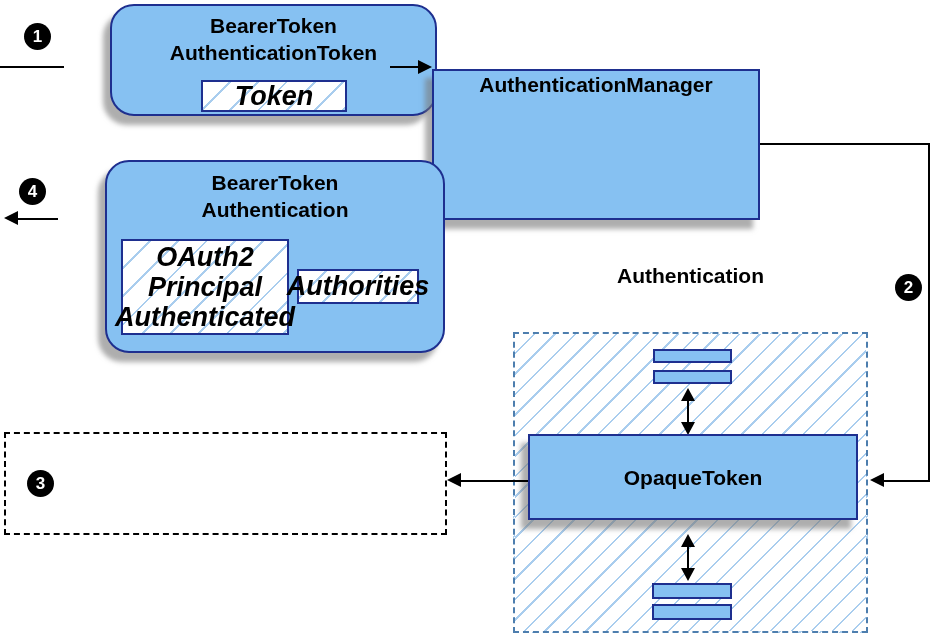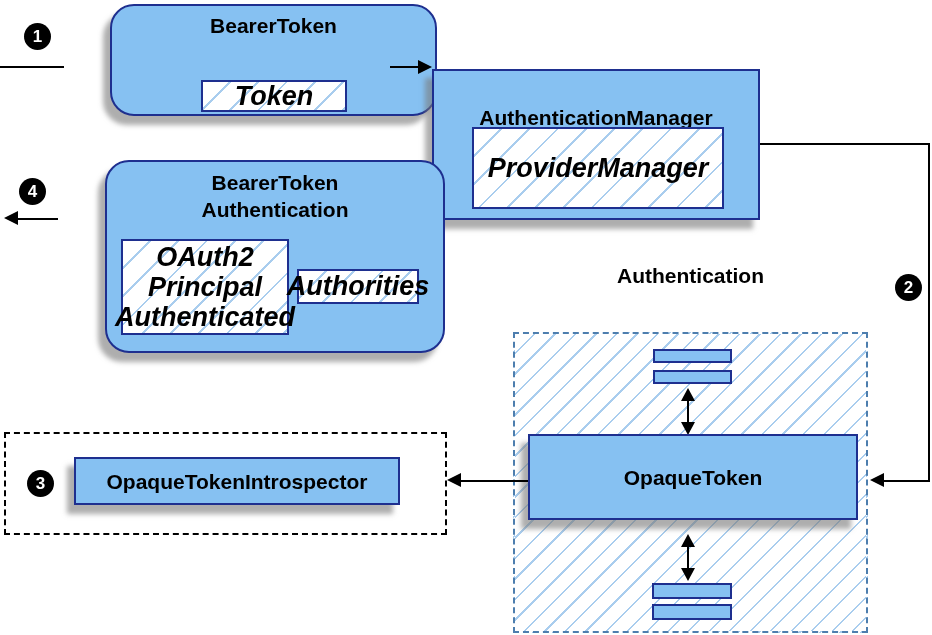--- a/index.html
+++ b/index.html
@@ -55,34 +55,32 @@
 
   <div class="abs hline" style="left:0;top:66px;width:64px;"></div>
 
   <div class="abs step-circle" style="left:24px;top:23px;">
     <span>1</span>
   </div>
 
   <div class="abs node rounded" style="left:63px;top:4px;width:327px;height:112px;">
     <div class="title" style="padding-top:6px;">
       <div>BearerToken</div>
+      <div>AuthenticationToken</div>
     </div>
     <div class="abs inner-box" style="left:89px;top:74px;width:146px;height:32px;">
       <span>Token</span>
     </div>
   </div>
 
   <div class="abs hline" style="left:390px;top:66px;width:28px;"></div>
   <div class="abs arr arr-right" style="left:418px;top:60px;"></div>
 
   <div class="abs node" style="left:432px;top:69px;width:328px;height:151px;">
-    <div class="title" style="margin-top:33px;">AuthenticationManager</div>
-    <div class="abs inner-box" style="left:38px;top:56px;width:252px;height:82px;">
-      <span>ProviderManager</span>
-    </div>
+    <div class="title" style="">AuthenticationManager</div>
   </div>
 
   <div class="abs hline" style="left:398px;top:218px;width:34px;"></div>
   <div class="abs hline" style="left:18px;top:218px;width:40px;"></div>
   <div class="abs arr arr-left" style="left:4px;top:211px;"></div>
   <div class="abs step-circle" style="left:19px;top:178px;">
     <span>4</span>
   </div>
 
   <div class="abs node rounded" style="left:58px;top:160px;width:340px;height:193px;">
@@ -136,18 +134,15 @@
   <div class="abs bar" style="left:652px;top:583px;width:80px;height:16px;"></div>
   <div class="abs bar" style="left:652px;top:604px;width:80px;height:16px;"></div>
 
   <div class="abs hline" style="left:461px;top:480px;width:67px;"></div>
   <div class="abs arr arr-left" style="left:447px;top:473px;"></div>
 
   <div class="abs dashed-black" style="left:4px;top:432px;width:443px;height:103px;">
     <div class="abs step-circle" style="left:21px;top:36px;">
       <span>3</span>
     </div>
-    <div class="abs node center-col" style="left:68px;top:23px;width:326px;height:48px;">
-      <div class="title">OpaqueTokenIntrospector</div>
-    </div>
   </div>
 
 </div>
 
 </body></html>

